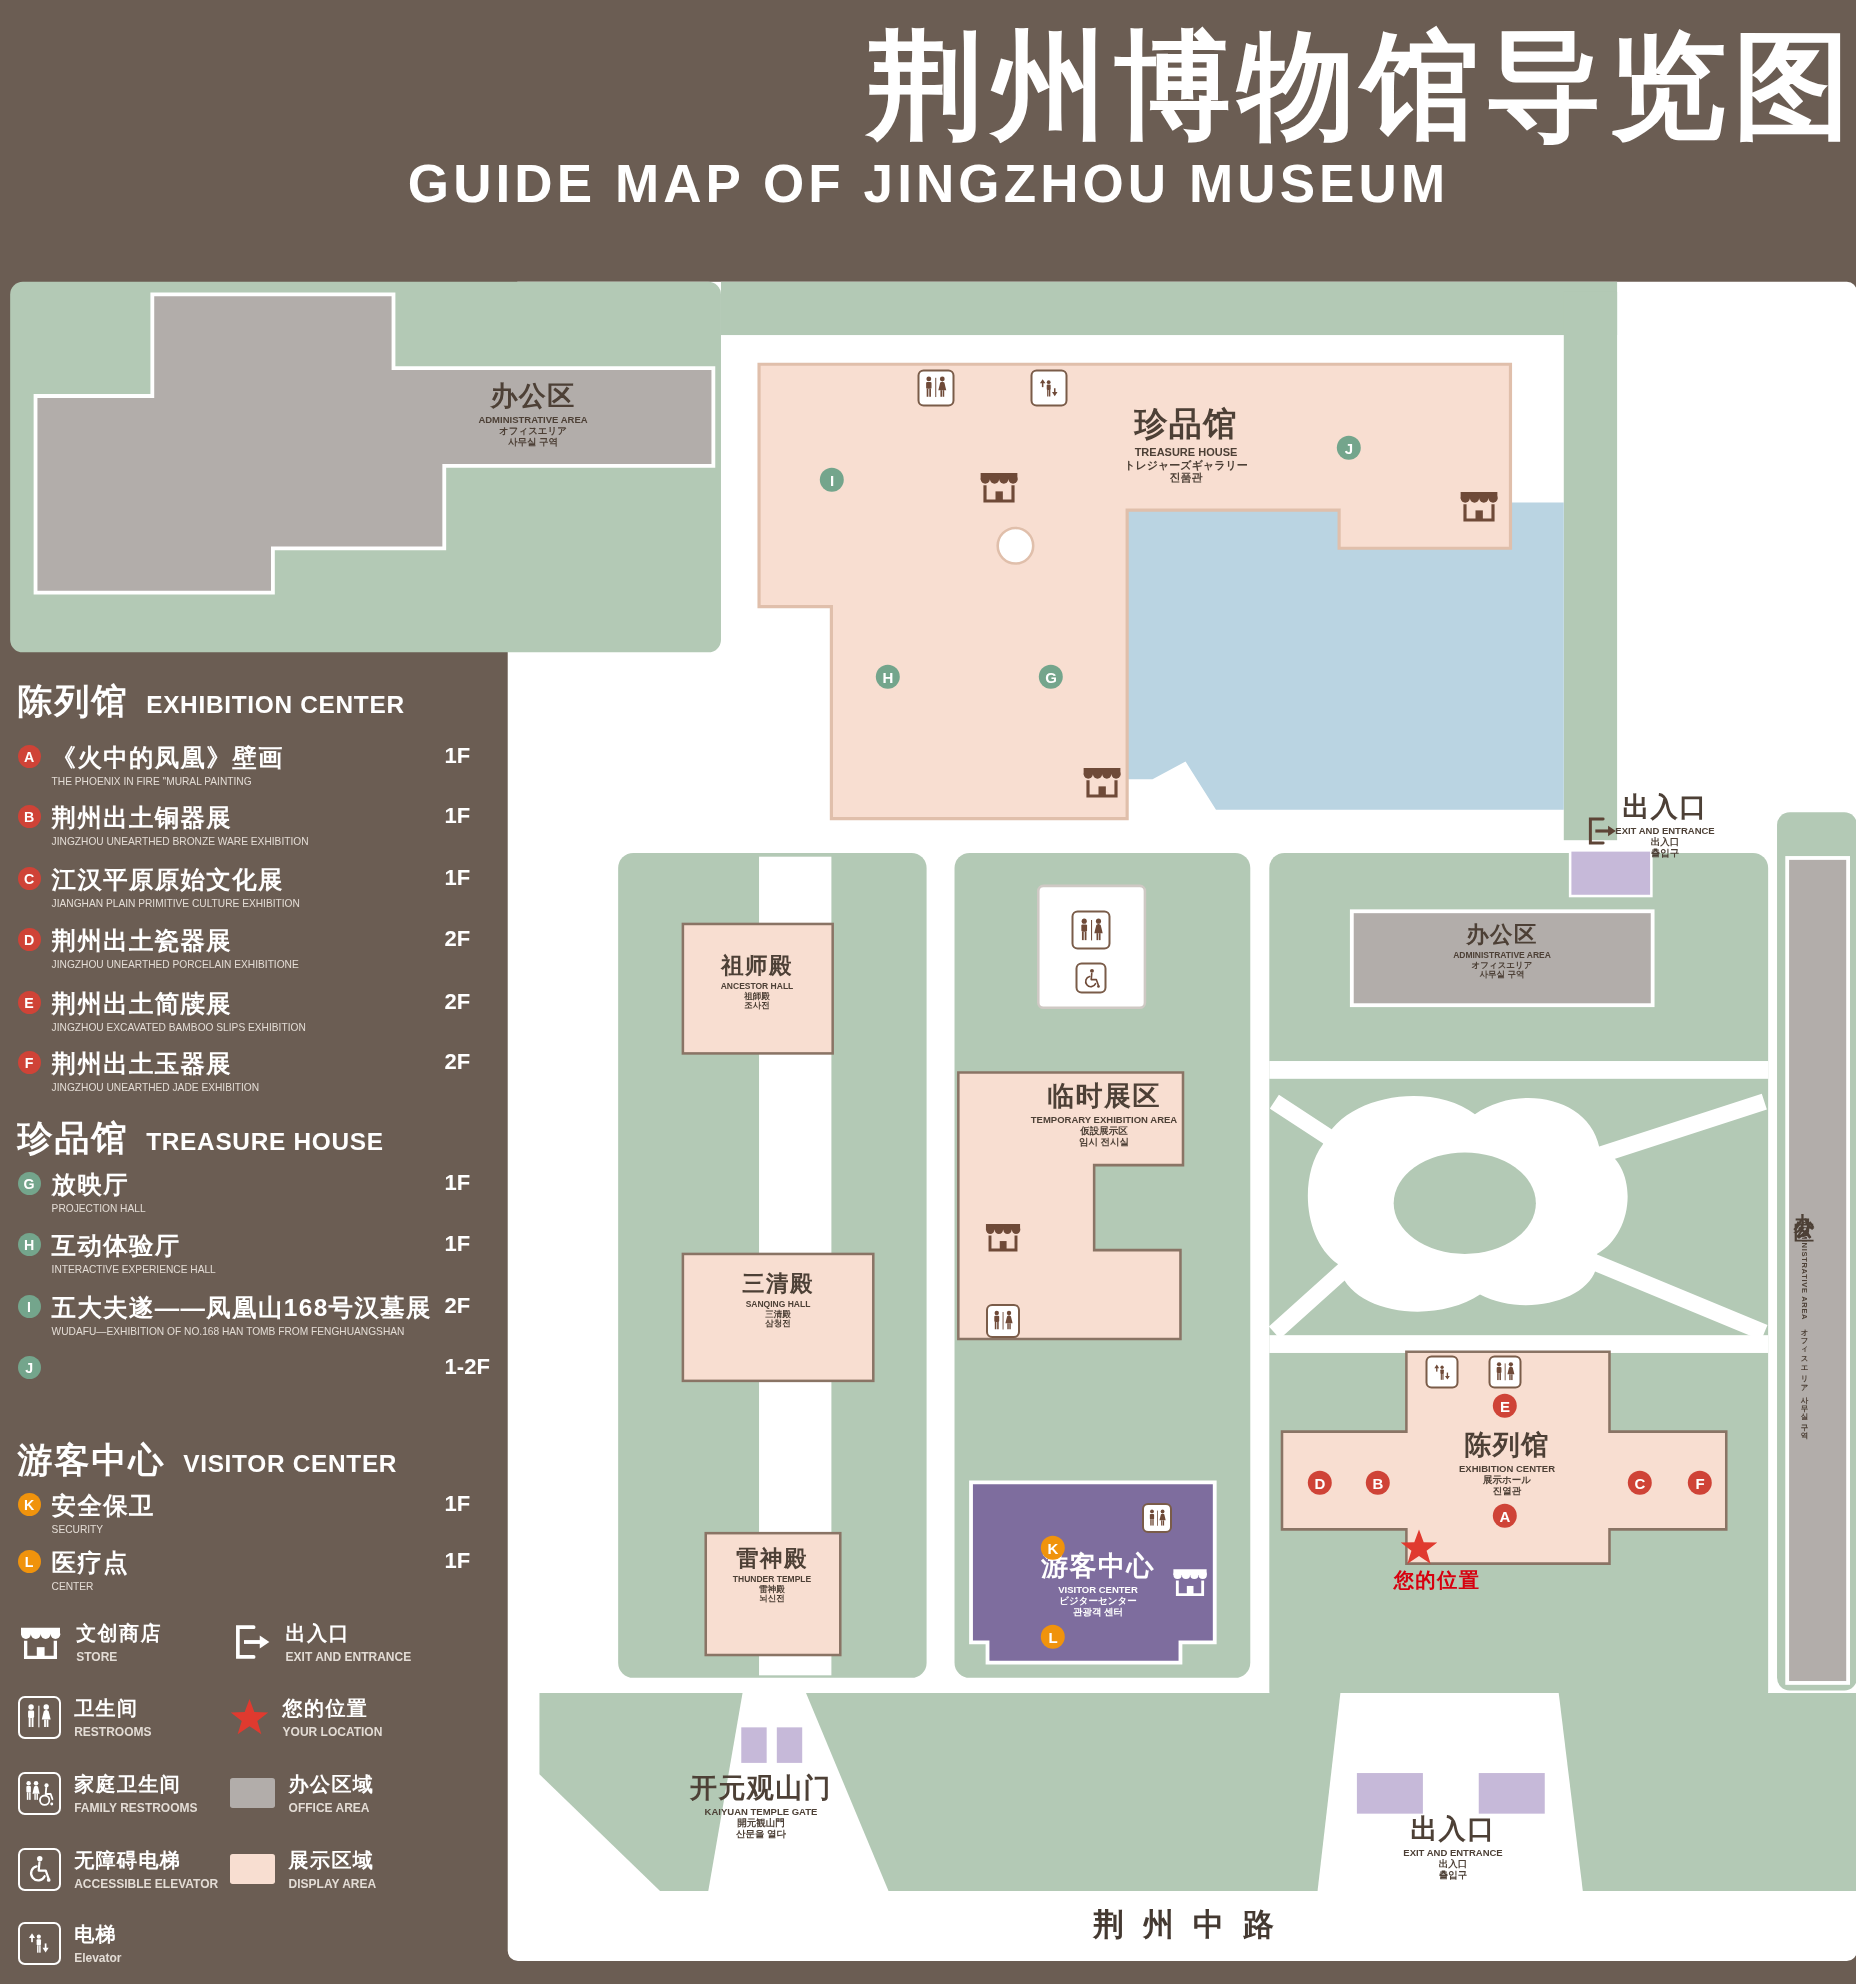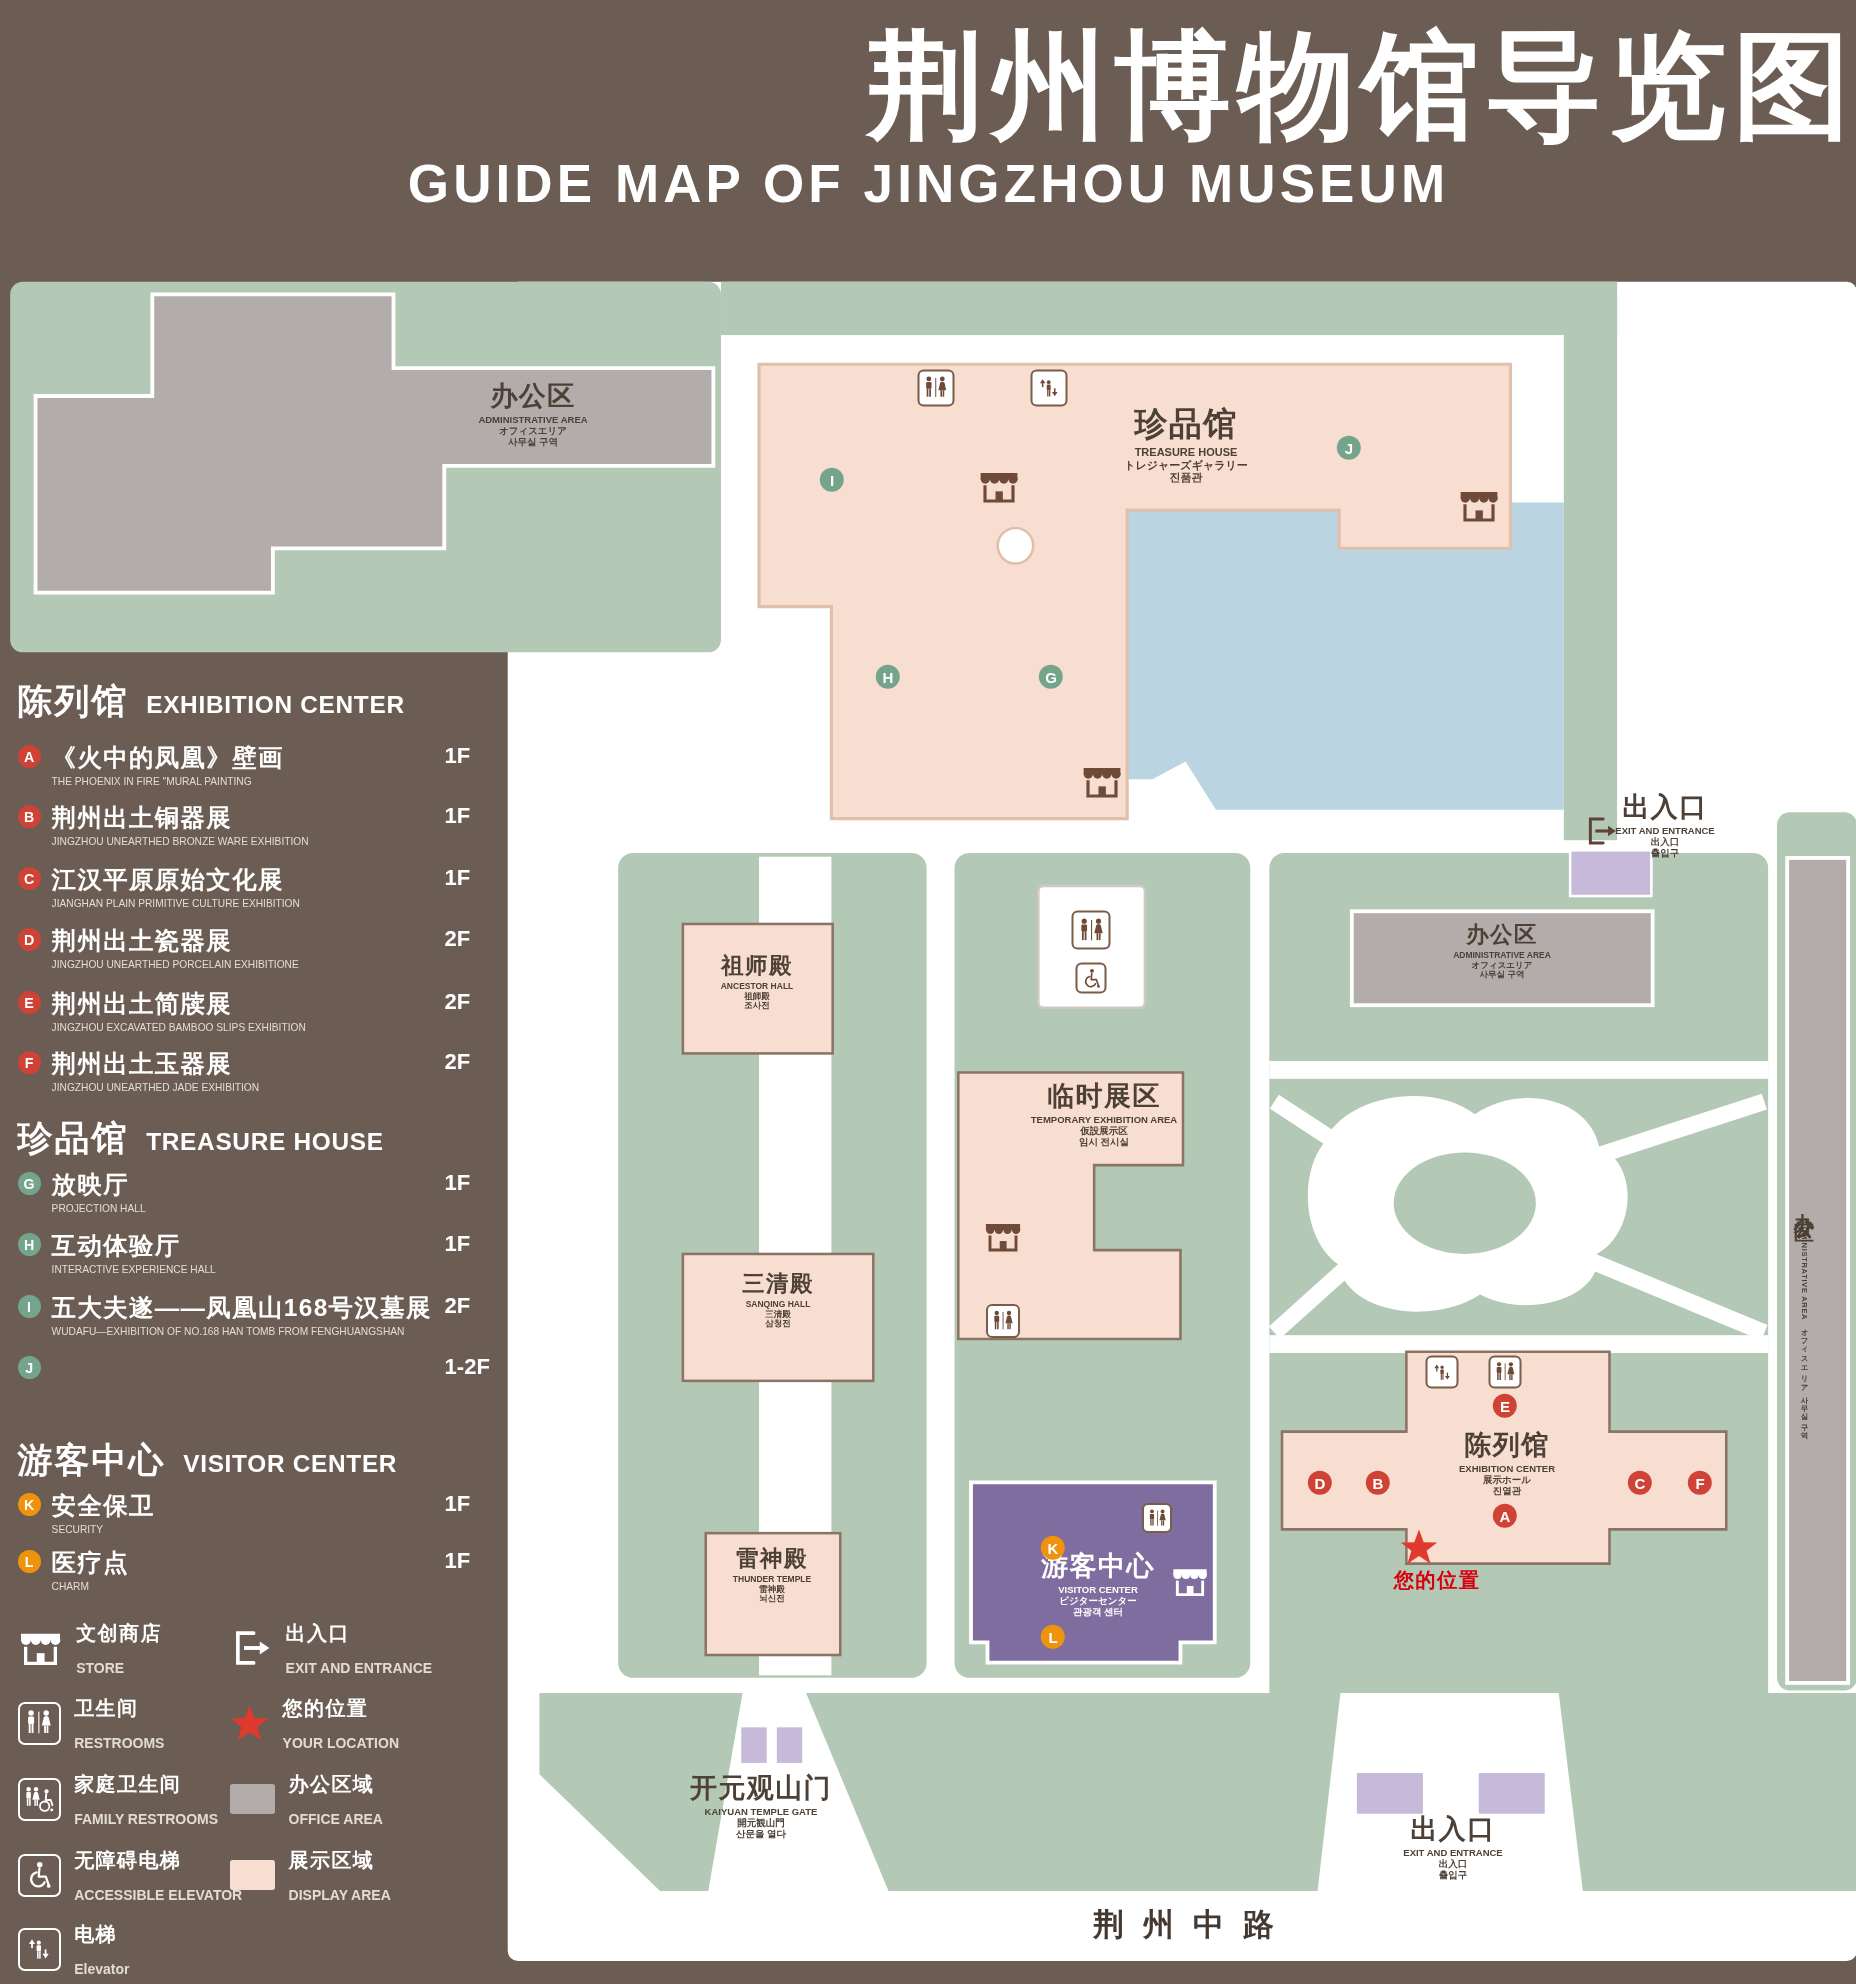--- a/index.html
+++ b/index.html
@@ -48,21 +48,21 @@
   .dot.red{background:#cf4337}.dot.green{background:#74a58c}.dot.orange{background:#f0930c}
   .sb-text{display:block}
   .sb-zh{display:block;font-size:24.4px;font-weight:700;letter-spacing:1.4px}
   .sb-en{display:block;font-size:10.2px;font-weight:500;color:#e3dcd5;margin-top:2px;max-width:380px;white-space:normal;line-height:1.25}
   .sb-floor{position:absolute;left:427px;top:1.4px;font-size:22px;font-weight:700;color:#fff}
 
   
   .lg-item{position:absolute;display:flex;align-items:center;gap:13.6px;color:#fff;z-index:5}
   .lg-text{display:block}
   .lg-zh{display:block;font-size:20px;font-weight:700;letter-spacing:1.4px}
-  .lg-en{display:block;font-size:14px;font-weight:600;color:#e3dcd5;margin-top:13px}
+  .lg-en{display:block;font-size:12px;font-weight:600;color:#e3dcd5;margin-top:3px}
   .sic{display:flex;align-items:center;justify-content:center;color:#fff;flex:0 0 auto}
   .sic.boxed{border:2px solid #fff;border-radius:6.8px}
   .sic svg{width:76%;height:76%}
   .sic.glyph svg{width:100%;height:100%}
   .swatch{width:45px;height:30.5px;border-radius:2.7px;flex:0 0 auto}
 </style>
 </head>
 <body>
 
 <h1 class="title-zh">荆州博物馆导览图</h1>
@@ -456,21 +456,21 @@
   <span class="sb-text">
     <span class="sb-zh">安全保卫</span>
     <span class="sb-en">SECURITY</span>
   </span>
   <span class="sb-floor">1F</span>
 </div>
 <div class="sb-item" style="top:1547px">
   <span class="dot orange">L</span>
   <span class="sb-text">
     <span class="sb-zh">医疗点</span>
-    <span class="sb-en">CHARM</span>
+    <span class="sb-en">CENTER</span>
   </span>
   <span class="sb-floor">1F</span>
 </div>
 
 <div class="lg-item" style="left:17.6px;top:1620px">
   <span class="sic glyph" style="width:45px;height:39px">
       <svg viewBox="0 0 48 42" fill="currentColor">
         <use href="#sym-store"></use>
       </svg>
     </span>

